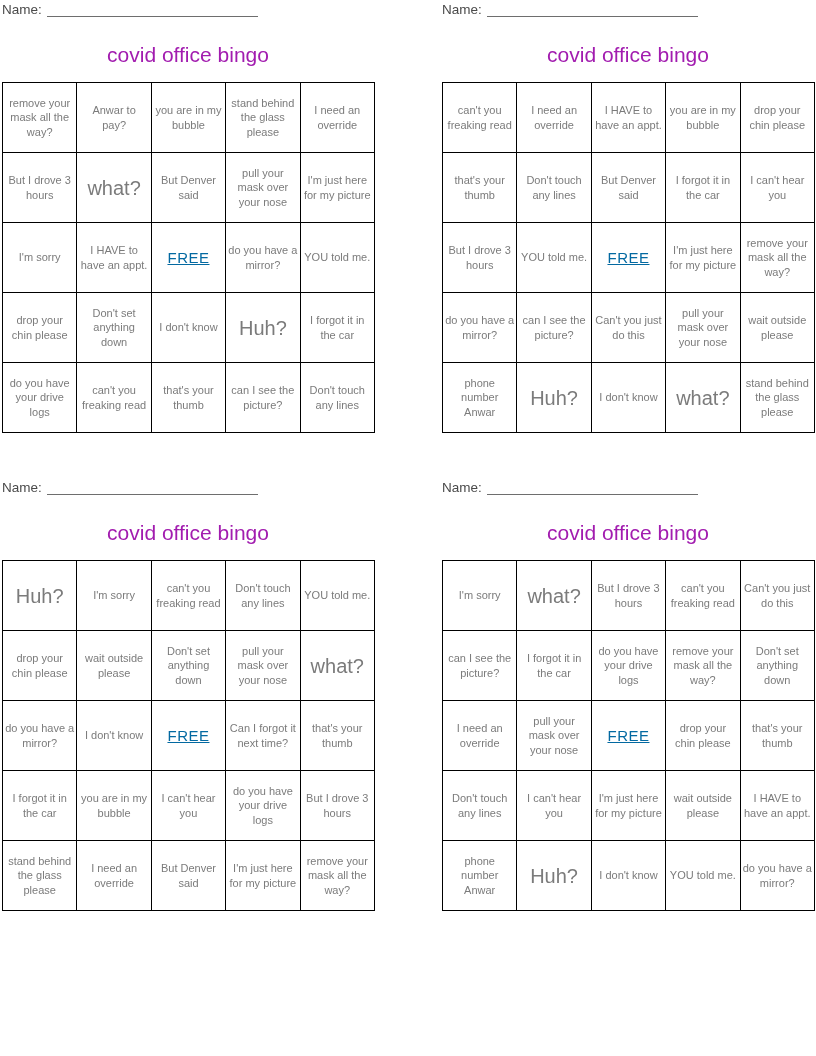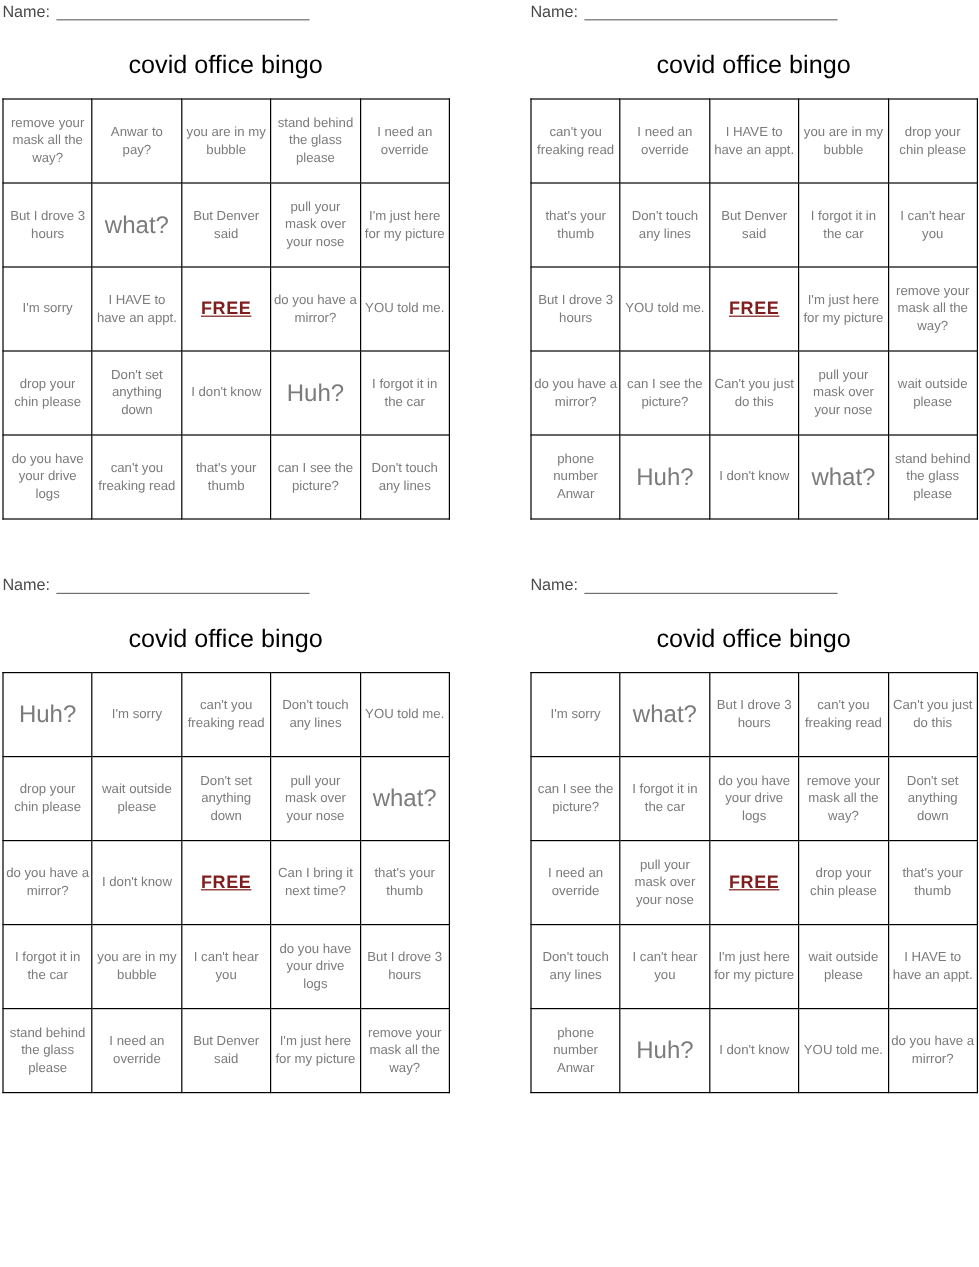--- a/index.html
+++ b/index.html
@@ -29,21 +29,21 @@
     border-bottom: 1.5px solid #6e6e6e;
     margin-left: 5px;
     vertical-align: bottom;
   }
 
   .card-title {
     position: absolute; top: 41px; left: 0;
     width: 100%; margin: 0;
     text-align: center;
     font-size: 21px; font-weight: 500;
-    color: #000000;
+    color: #a21caf;
     letter-spacing: 0px;
   }
 
   table.grid {
     position: absolute; top: 80px; left: 0;
     border-collapse: collapse;
     table-layout: fixed;
     width: 372px;
   }
   table.grid td {
@@ -51,23 +51,23 @@
     width: 74.4px; height: 70px;
     text-align: center; vertical-align: middle;
     font-size: 11px; line-height: 1.3;
     color: #7b7b7b;
     padding: 1px 2px;
     overflow: hidden;
     word-wrap: break-word;
   }
   table.grid td.xl   { font-size: 20px; }
   table.grid td.free {
-    font-size: 15px; font-weight: 700;
+    font-size: 15px; font-weight: 400;
     text-decoration: underline;
-    color: #7f1d1d;
+    color: #0369a1;
     letter-spacing: 0.5px;
   }
 </style>
 </head>
 <body>
 
 <div class="card pos-0">
   <div class="name-line">
     <span>Name:</span><span class="name-blank"></span>
   </div>
@@ -177,21 +177,21 @@
           <td>drop your chin please</td>
           <td>wait outside please</td>
           <td>Don't set anything down</td>
           <td>pull your mask over your nose</td>
           <td class="xl">what?</td>
         </tr>
         <tr>
           <td>do you have a mirror?</td>
           <td>I don't know</td>
           <td class="free">FREE</td>
-          <td>Can I bring it next time?</td>
+          <td>Can I forgot it next time?</td>
           <td>that's your thumb</td>
         </tr>
         <tr>
           <td>I forgot it in the car</td>
           <td>you are in my bubble</td>
           <td>I can't hear you</td>
           <td>do you have your drive logs</td>
           <td>But I drove 3 hours</td>
         </tr>
         <tr>

